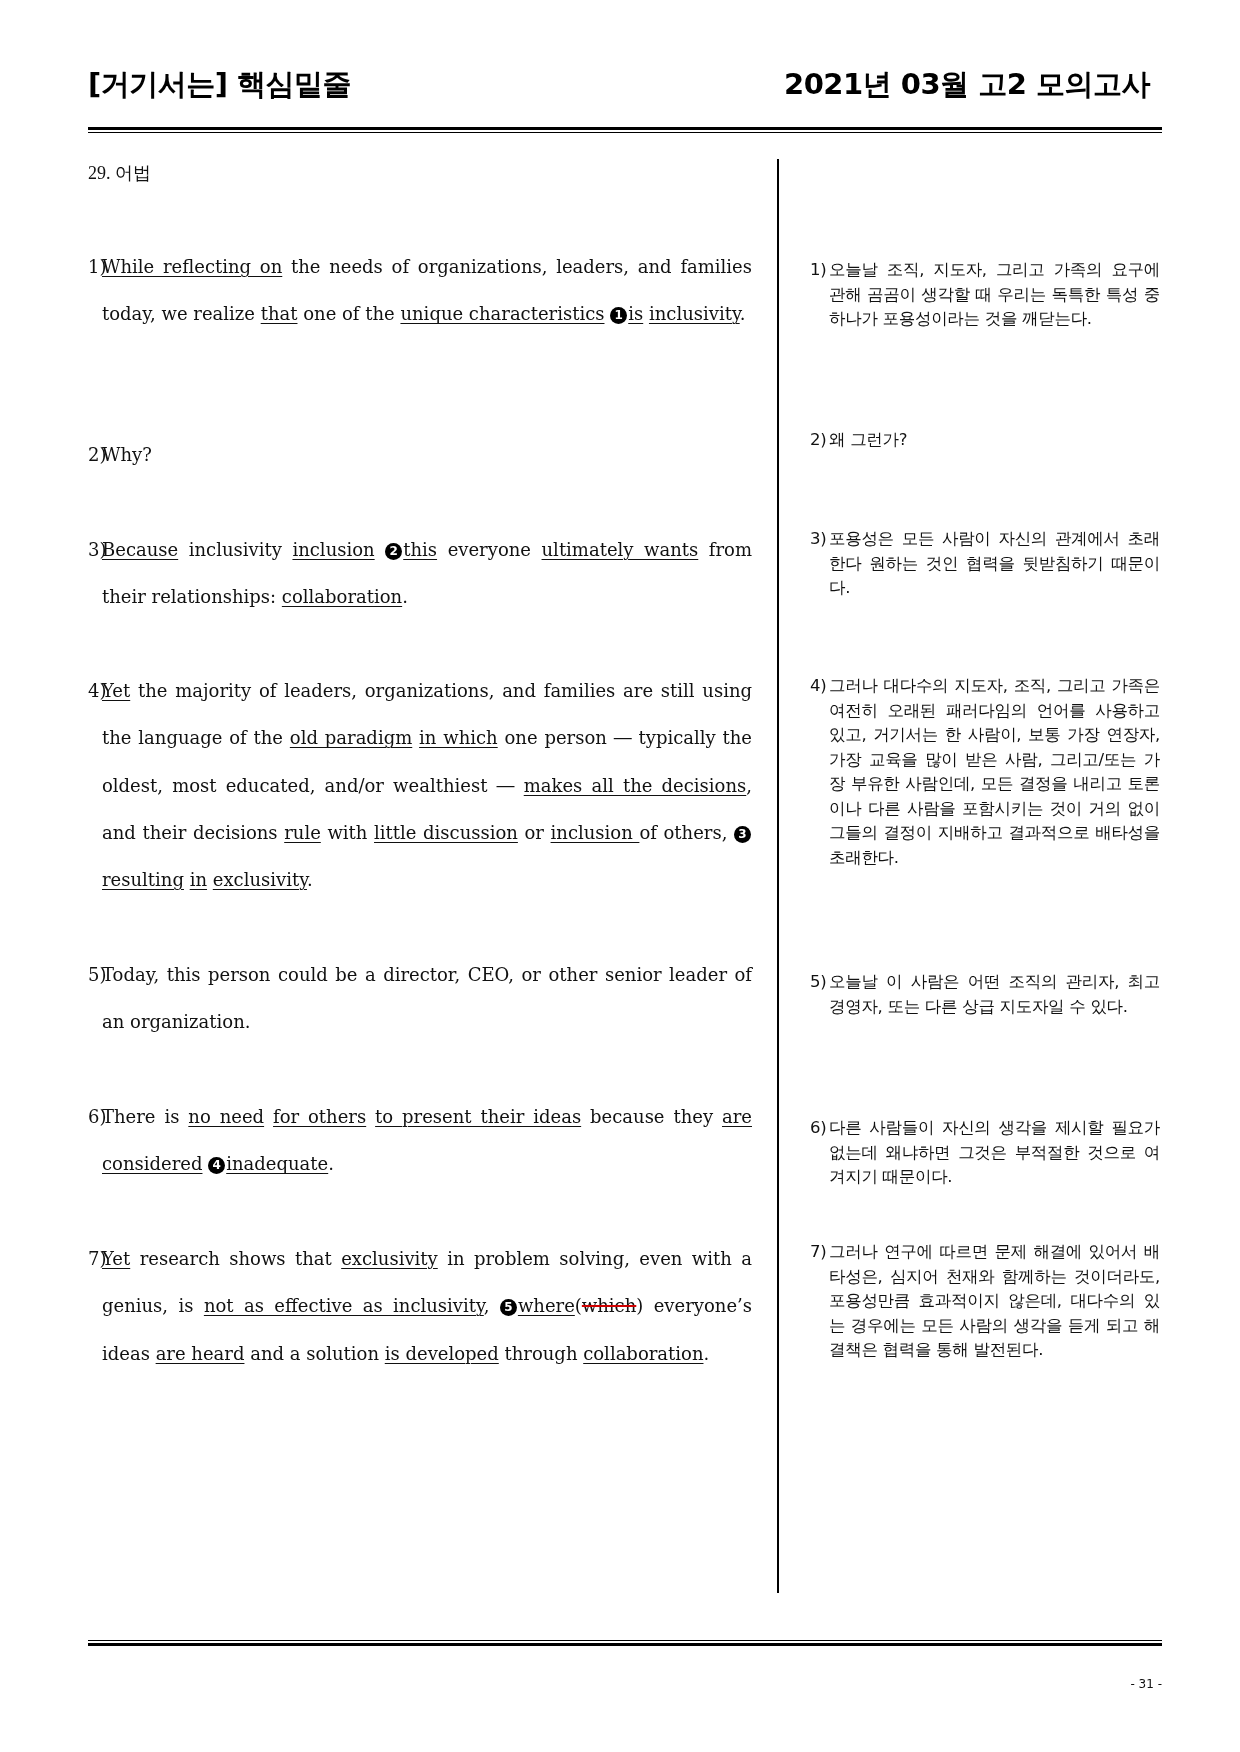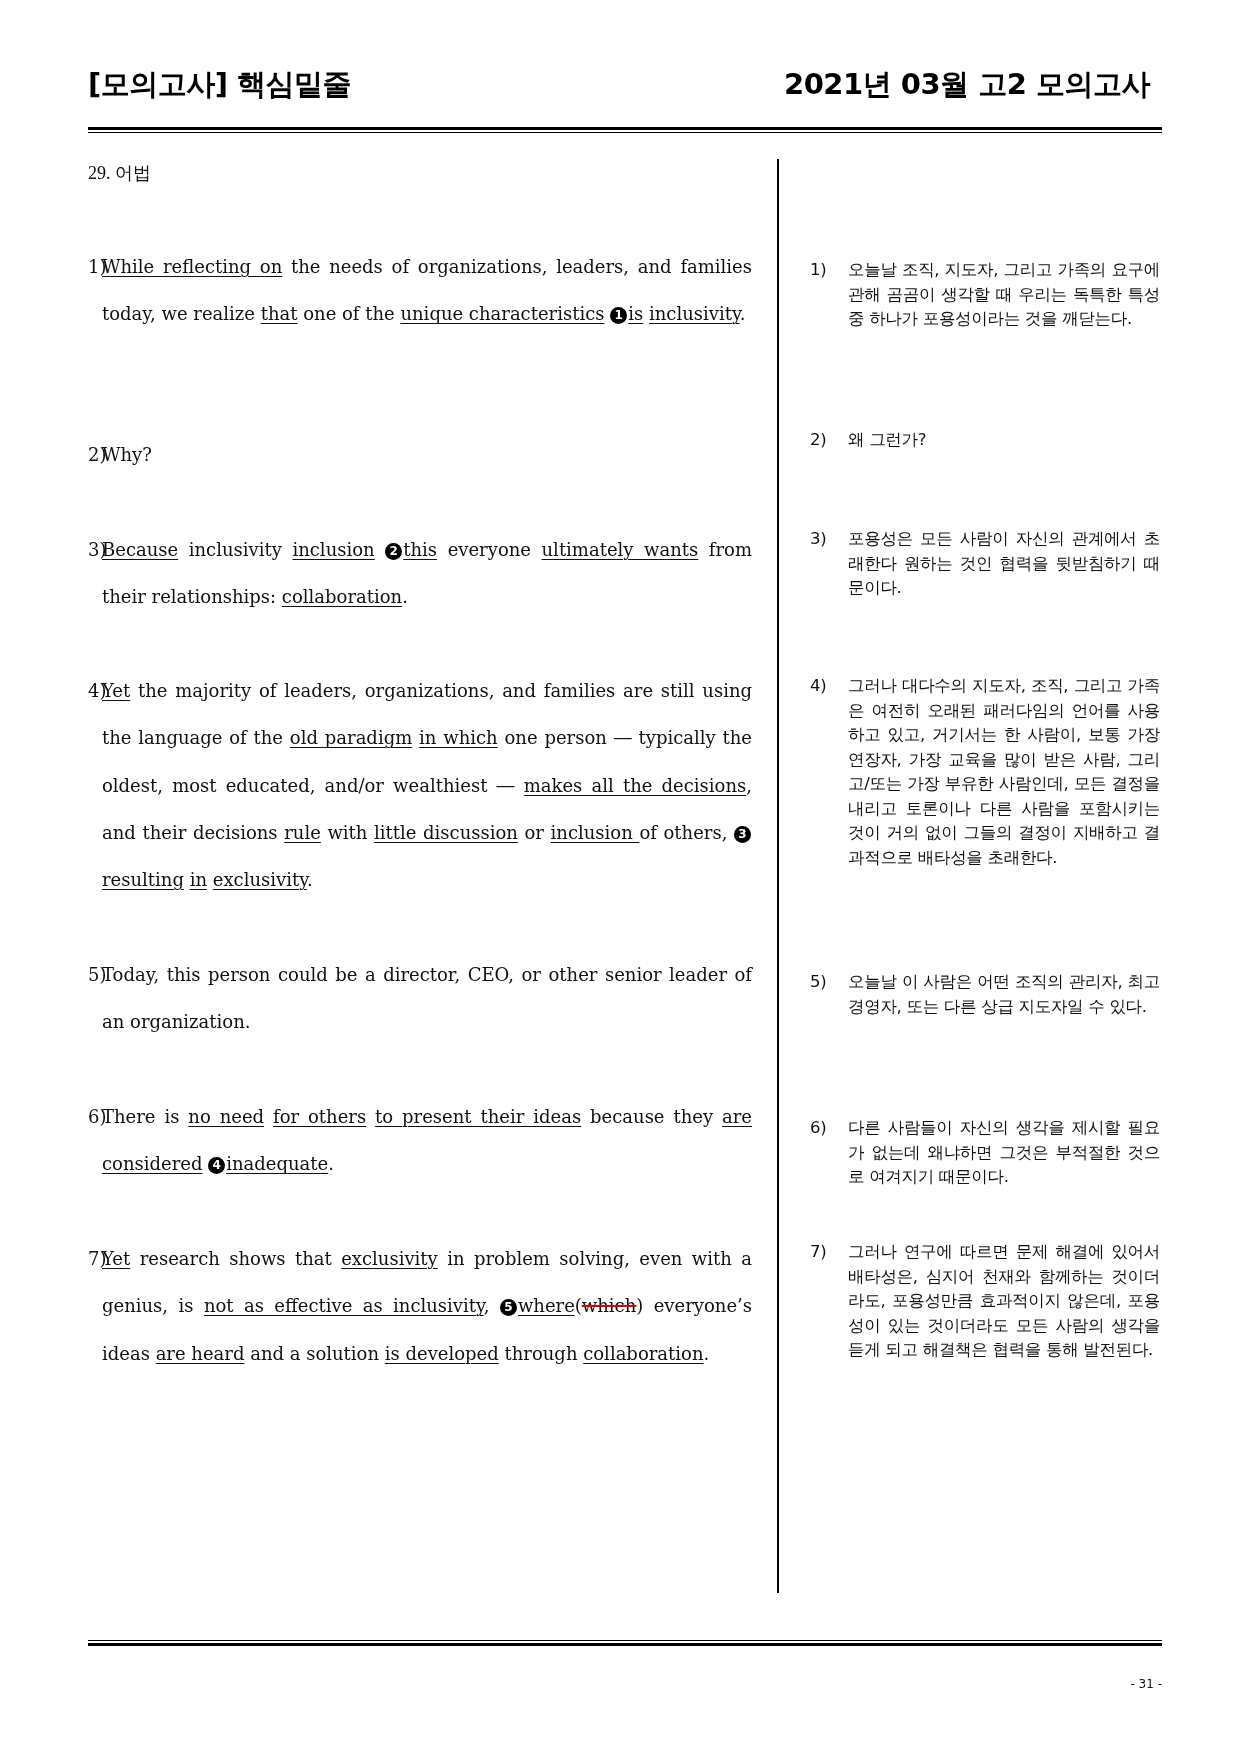--- a/index.html
+++ b/index.html
@@ -13,27 +13,27 @@
   .qnum { position: absolute; left: 88px; top: 160px; font-family: Liberation Serif, serif; font-size: 18px; line-height: 26px; }
   .divider { position: absolute; left: 777px; top: 159px; width: 2px; height: 1434px; background: #000; }
   .en { position: absolute; left: 88px; width: 664px; font-family: "DejaVu Serif", serif; font-size: 18px; line-height: 47.3px; text-align: justify; }
   .en .num { position: absolute; left: 0; top: 0; }
   .en .body { margin-left: 14px; display: block; }
   .en u { text-decoration: underline; text-underline-offset: 3px; text-decoration-thickness: 1px; }
   .circ { display: inline-block; width: 17px; height: 17px; border-radius: 50%; background: #000; color: #fff; font-family: "DejaVu Sans", sans-serif; font-weight: bold; font-size: 12px; line-height: 17px; text-align: center; vertical-align: 1px; margin-right: 1px; }
   .strike { text-decoration: line-through; text-decoration-color: #d00000; text-decoration-thickness: 2px; }
   .ko { position: absolute; left: 810px; width: 350px; font-family: "DejaVu Sans", sans-serif; font-size: 16.5px; line-height: 24.5px; text-align: justify; letter-spacing: -0.3px; }
   .ko .num { position: absolute; left: 0; top: 0; }
-  .ko .body { margin-left: 38px; display: block; }
+  .ko .body { margin-left: 19px; display: block; }
   .pagenum { position: absolute; right: 78px; top: 1670px; font-family: "DejaVu Sans", sans-serif; font-size: 12px; line-height: 28px; }
 </style>
 </head>
 <body>
 
-<div class="hdr left">[모의고사] 핵심밑줄</div>
+<div class="hdr left">[거기서는] 핵심밑줄</div>
 <div class="hdr right">2021년 03월 고2 모의고사</div>
 
 <div class="rule" style="top:127px;">
   <div class="thick"></div>
   <div class="thin"></div>
 </div>
 
 <div class="qnum">29. 어법</div>
 
 <div class="divider"></div>
@@ -86,21 +86,21 @@
 <div class="ko" style="top:970px;">
   <span class="num">5)</span>
   <span class="body">오늘날 이 사람은 어떤 조직의 관리자, 최고 경영자, 또는 다른 상급 지도자일 수 있다.</span>
 </div>
 <div class="ko" style="top:1116px;">
   <span class="num">6)</span>
   <span class="body">다른 사람들이 자신의 생각을 제시할 필요가 없는데 왜냐하면 그것은 부적절한 것으로 여겨지기 때문이다.</span>
 </div>
 <div class="ko" style="top:1240px;">
   <span class="num">7)</span>
-  <span class="body">그러나 연구에 따르면 문제 해결에 있어서 배타성은, 심지어 천재와 함께하는 것이더라도, 포용성만큼 효과적이지 않은데, 포용성이 있는 것이더라도 모든 사람의 생각을 듣게 되고 해결책은 협력을 통해 발전된다.</span>
+  <span class="body">그러나 연구에 따르면 문제 해결에 있어서 배타성은, 심지어 천재와 함께하는 것이더라도, 포용성만큼 효과적이지 않은데, 대다수의 있는 경우에는 모든 사람의 생각을 듣게 되고 해결책은 협력을 통해 발전된다.</span>
 </div>
 
 <div class="rule" style="top:1640px;">
   <div class="thin" style="margin-top:0;"></div>
   <div class="thick" style="margin-top:2px;"></div>
 </div>
 
 <div class="pagenum">- 31 -</div>
 
 </body></html>

